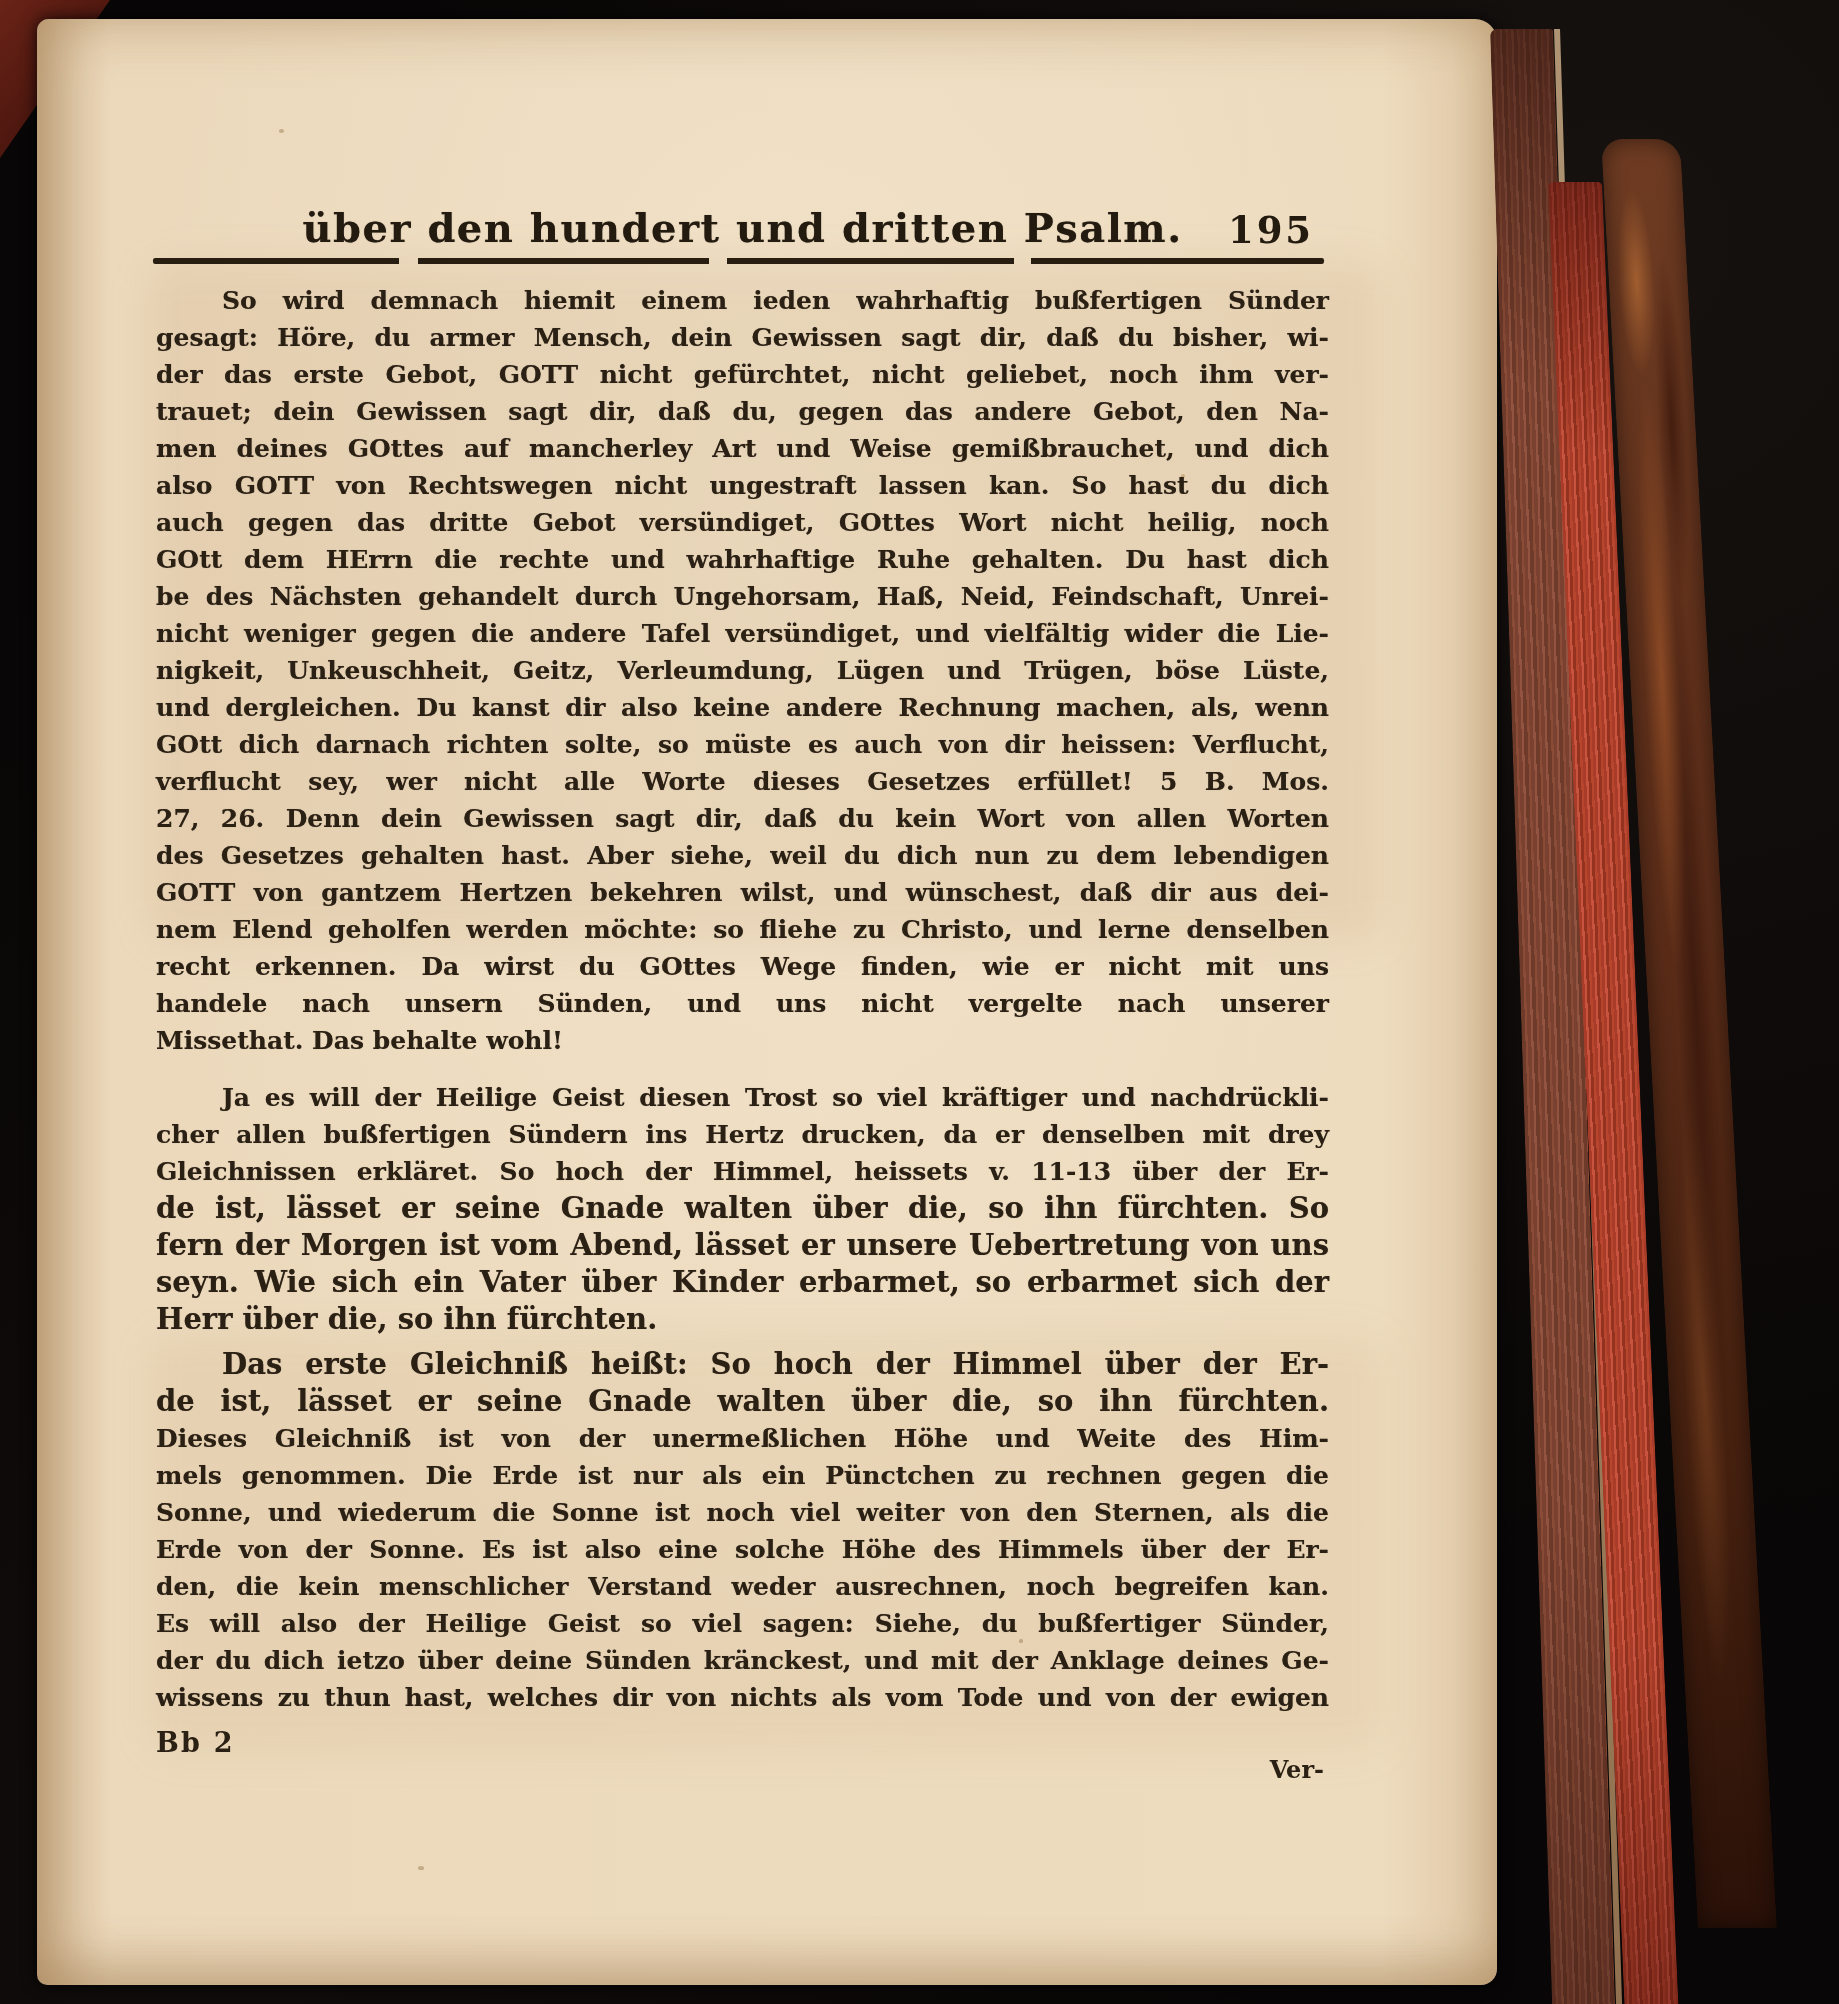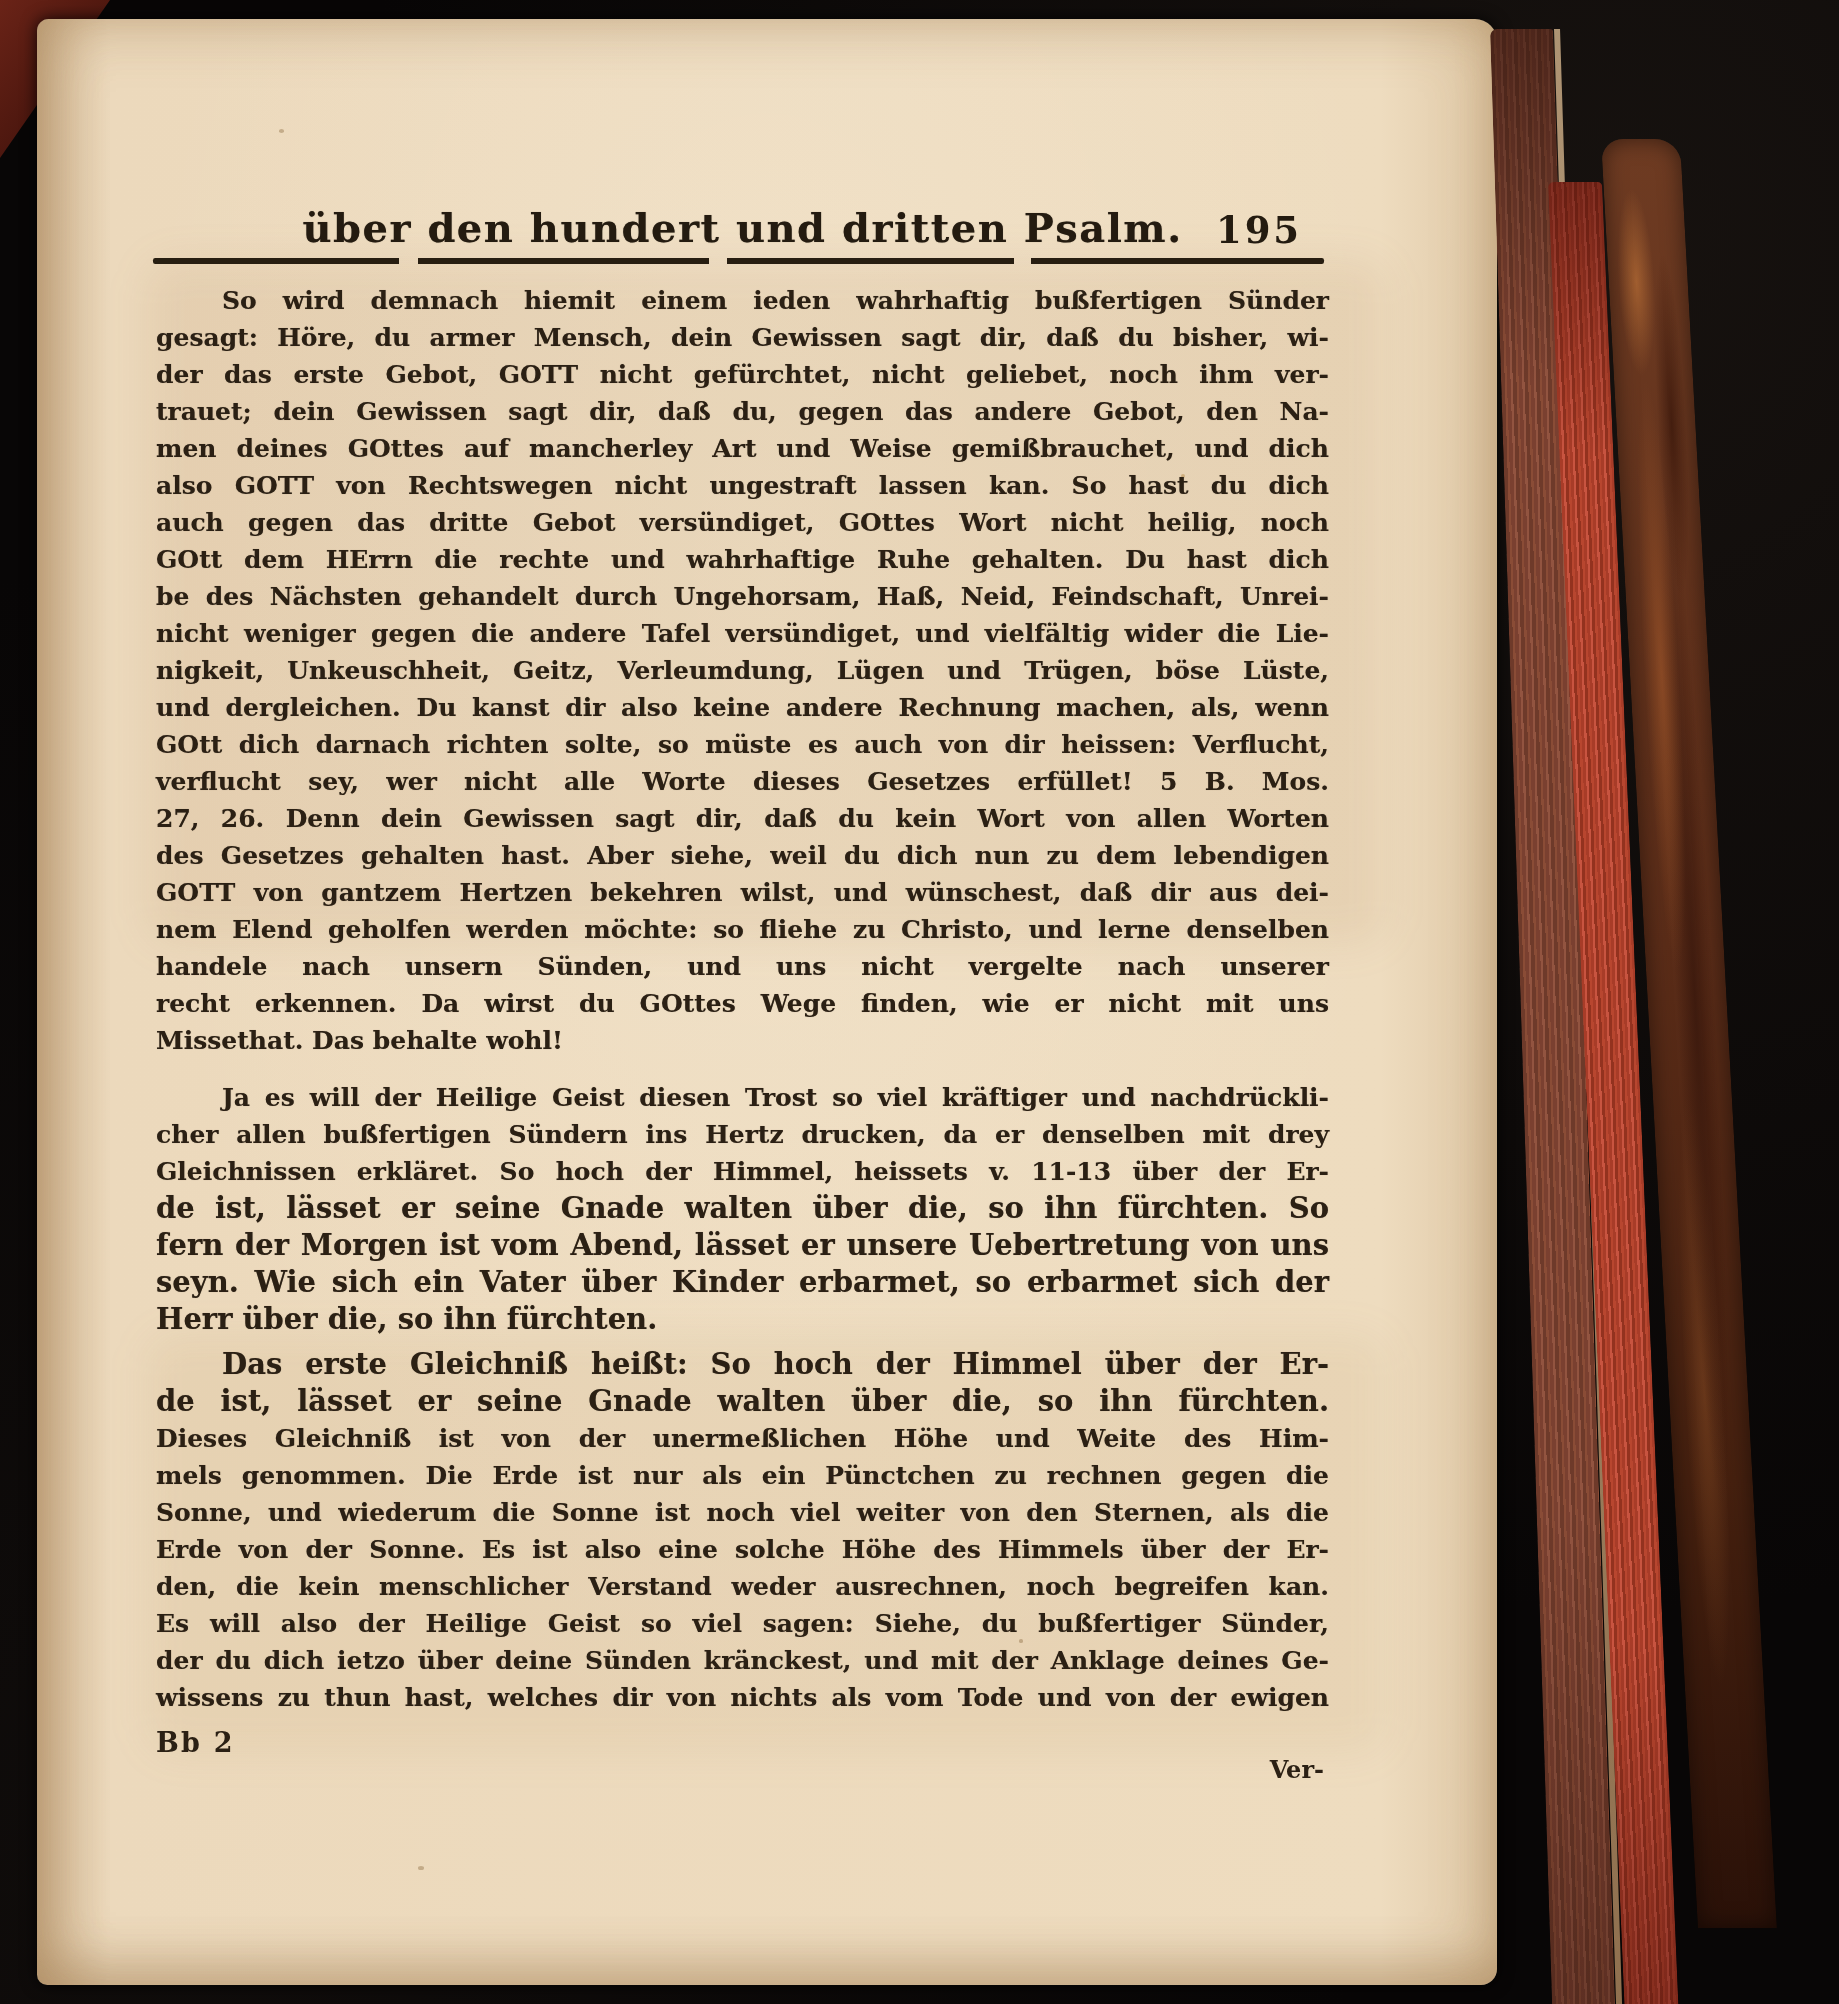--- a/index.html
+++ b/index.html
@@ -45,21 +45,21 @@
   .speck.s4{left:982px;top:1620px;width:3.7px;height:3.7px;}
 
   .running-title{
     position:absolute;left:119px;top:185px;width:1173px;
     text-align:center;
     font-size:40px;font-weight:bold;color:#241b10;
     letter-spacing:1.5px;
     text-shadow:0 0 0.7px rgba(36,27,16,0.6);
   }
   .page-number{
-    position:absolute;right:195px;top:189px;
+    position:absolute;right:183px;top:189px;
     font-size:37px;font-weight:bold;color:#241b10;letter-spacing:2.9px;
   }
   .rule{
     position:absolute;left:116px;top:239px;width:1171px;height:5.9px;
     background:linear-gradient(90deg,
       #271e11 0%,#271e11 21%,transparent 21%,transparent 22.6%,
       #271e11 22.6%,#271e11 47.5%,transparent 47.5%,transparent 49%,
       #271e11 49%,#271e11 73.5%,transparent 73.5%,transparent 75%,
       #271e11 75%,#271e11 100%);
     border-radius:2.2px;
@@ -154,22 +154,22 @@
           <span class="line">be des Nächsten gehandelt durch Ungehorsam, Haß, Neid, Feindschaft, Unrei-</span>
           <span class="line">nicht weniger gegen die andere Tafel versündiget, und vielfältig wider die Lie-</span>
           <span class="line">nigkeit, Unkeuschheit, Geitz, Verleumdung, Lügen und Trügen, böse Lüste,</span>
           <span class="line">und dergleichen. Du kanst dir also keine andere Rechnung machen, als, wenn</span>
           <span class="line">GOtt dich darnach richten solte, so müste es auch von dir heissen: Verflucht,</span>
           <span class="line">verflucht sey, wer nicht alle Worte dieses Gesetzes erfüllet! 5 B. Mos.</span>
           <span class="line">27, 26. Denn dein Gewissen sagt dir, daß du kein Wort von allen Worten</span>
           <span class="line">des Gesetzes gehalten hast. Aber siehe, weil du dich nun zu dem lebendigen</span>
           <span class="line">GOTT von gantzem Hertzen bekehren wilst, und wünschest, daß dir aus dei-</span>
           <span class="line">nem Elend geholfen werden möchte: so fliehe zu Christo, und lerne denselben</span>
+          <span class="line">recht erkennen. Da wirst du GOttes Wege finden, wie er nicht mit uns</span>
           <span class="line">handele nach unsern Sünden, und uns nicht vergelte nach unserer</span>
-          <span class="line">recht erkennen. Da wirst du GOttes Wege finden, wie er nicht mit uns</span>
           <span class="line final">Missethat. Das behalte wohl!</span>
         </p>
       <p class="para">
           <span class="line">Ja es will der Heilige Geist diesen Trost so viel kräftiger und nachdrückli-</span>
           <span class="line">cher allen bußfertigen Sündern ins Hertz drucken, da er denselben mit drey</span>
           <span class="line">Gleichnissen erkläret. So hoch der Himmel, heissets v. 11-13 über der Er-</span>
           <span class="line large">de ist, lässet er seine Gnade walten über die, so ihn fürchten. So</span>
           <span class="line large">fern der Morgen ist vom Abend, lässet er unsere Uebertretung von uns</span>
           <span class="line large">seyn. Wie sich ein Vater über Kinder erbarmet, so erbarmet sich der</span>
           <span class="line final large">Herr über die, so ihn fürchten.</span>

